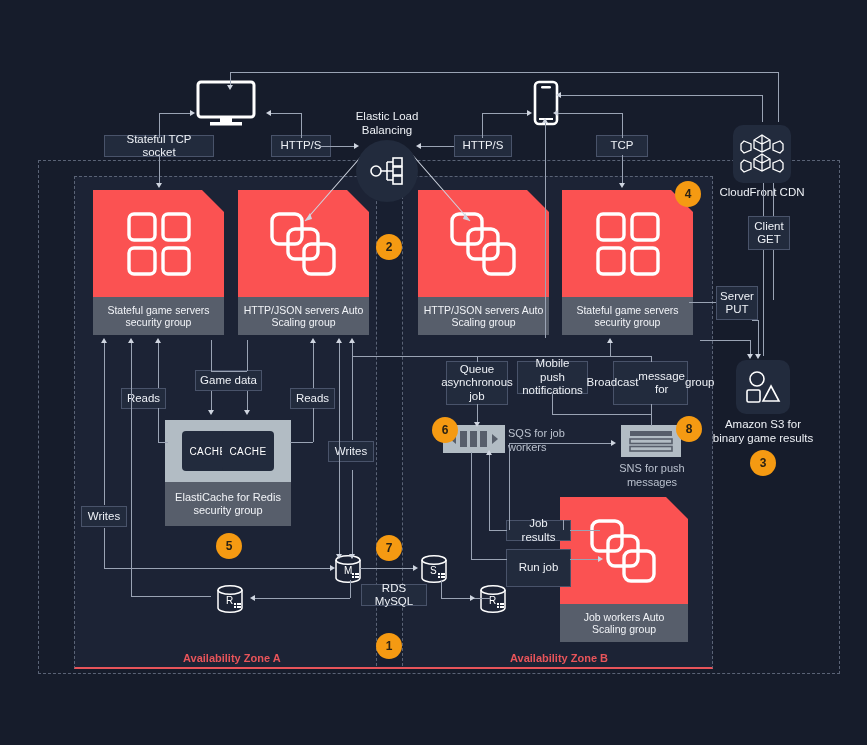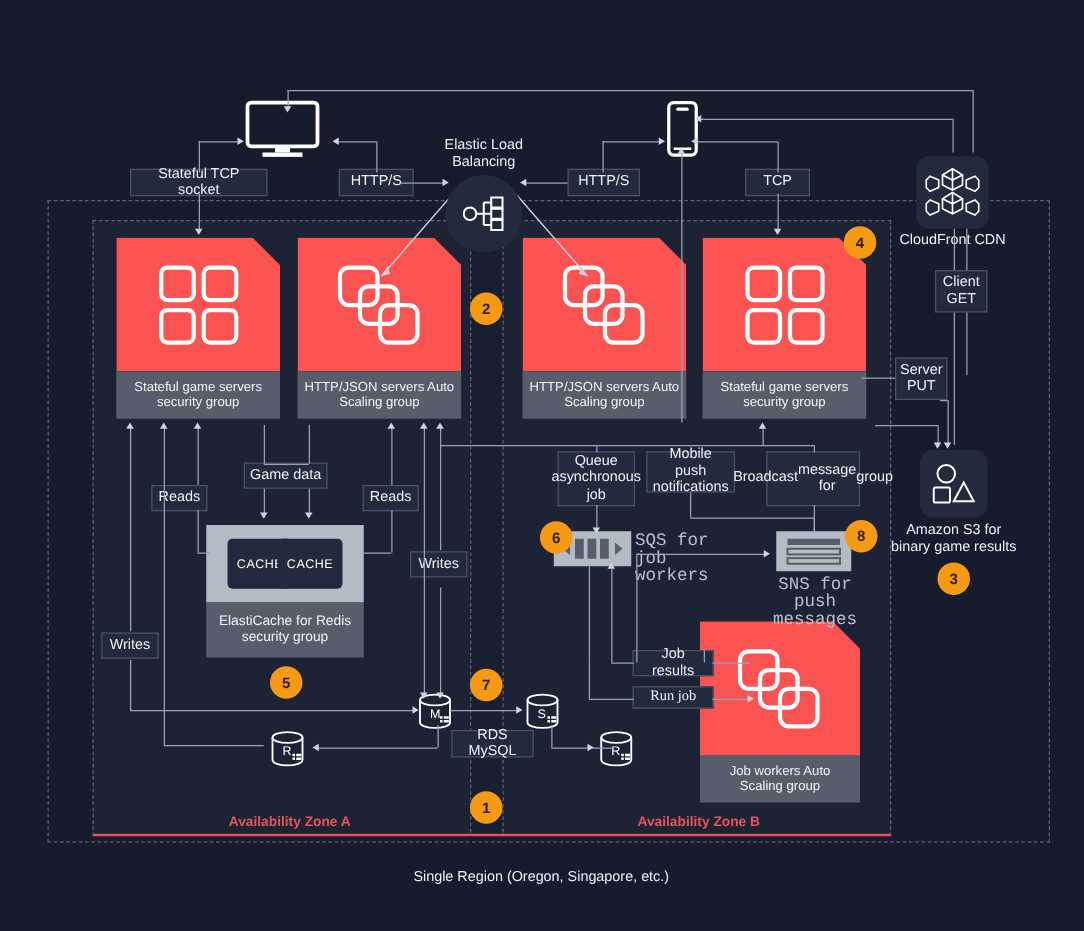--- a/index.html
+++ b/index.html
@@ -8,21 +8,21 @@
 
   
   .region-box{position:absolute;border:1px dashed #5a6376;background:transparent;}
   .vpc-box{position:absolute;border:1px dashed #5a6376;background:#1c2335;}
   .vpc-box.redbottom{border-bottom:2px solid #e8545a;}
   .az-corridor{position:absolute;border-left:1px dashed #5a6376;border-right:1px dashed #5a6376;background:#181f30;}
 
   
   .lbl{position:absolute;color:#eef1f6;font-size:11.5px;line-height:13.5px;text-align:center;}
   .lbl-red{position:absolute;color:#e8545a;font-size:11px;font-weight:bold;}
-  .lbl-mut{position:absolute;color:#b9c0cd;font-size:14px;line-height:14px;text-align:center;font-family:Liberation Mono, monospace;}
+  .lbl-mut{position:absolute;color:#b9c0cd;font-size:11px;line-height:14px;text-align:center;}
   .caption{position:absolute;color:#eef1f6;font-size:11.5px;text-align:center;line-height:14px;}
 
   
   .tag{position:absolute;background:#222b3d;border:1px solid #49536a;color:#eef1f6;
        font-size:11.5px;line-height:13.5px;display:flex;align-items:center;justify-content:center;
        text-align:center;box-sizing:border-box;padding:2px 4px;}
 
   
   .svc{position:absolute;box-sizing:border-box;text-decoration:underline;}
   .svc .body{position:absolute;left:0;top:0;right:0;height:calc(100% - 38px);
@@ -415,21 +415,21 @@
     <span>notifications</span>
   </div>
   <div class="tag" style="left:613px;top:361px;width:75px;height:44px;flex-direction:row;">
     <span>Broadcast</span>
     <span>message for</span>
     <span>group</span>
   </div>
   <div class="tag" style="left:506px;top:520px;width:65px;height:21px;">
     <span>Job results</span>
   </div>
-  <div class="tag" style="left:506px;top:549px;width:65px;height:18px;font-family:Liberation Serif, serif;">
+  <div class="tag" style="left:506px;top:549px;width:65px;height:38px;">
     <span>Run job</span>
   </div>
 
   <div class="ec" style="left:165px;top:420px;width:126px;height:106px;">
     <div class="top"></div>
     <div class="cache" style="left:17px;">
       <span>CACHE</span>
     </div>
     <div class="cache" style="left:57px;">
       <span>CACHE</span>
@@ -545,17 +545,14 @@
   <div class="badge" style="left:376px;top:633px;">
     <span>1</span>
   </div>
 
   <div class="lbl-red" style="left:183px;top:652px;">
     <span>Availability Zone A</span>
   </div>
   <div class="lbl-red" style="left:510px;top:652px;">
     <span>Availability Zone B</span>
   </div>
-  <div class="caption" style="left:283px;top:695px;width:300px;">
-    <span>Single Region (Oregon, Singapore, etc.)</span>
-  </div>
 
 </div>
 
 </body></html>

